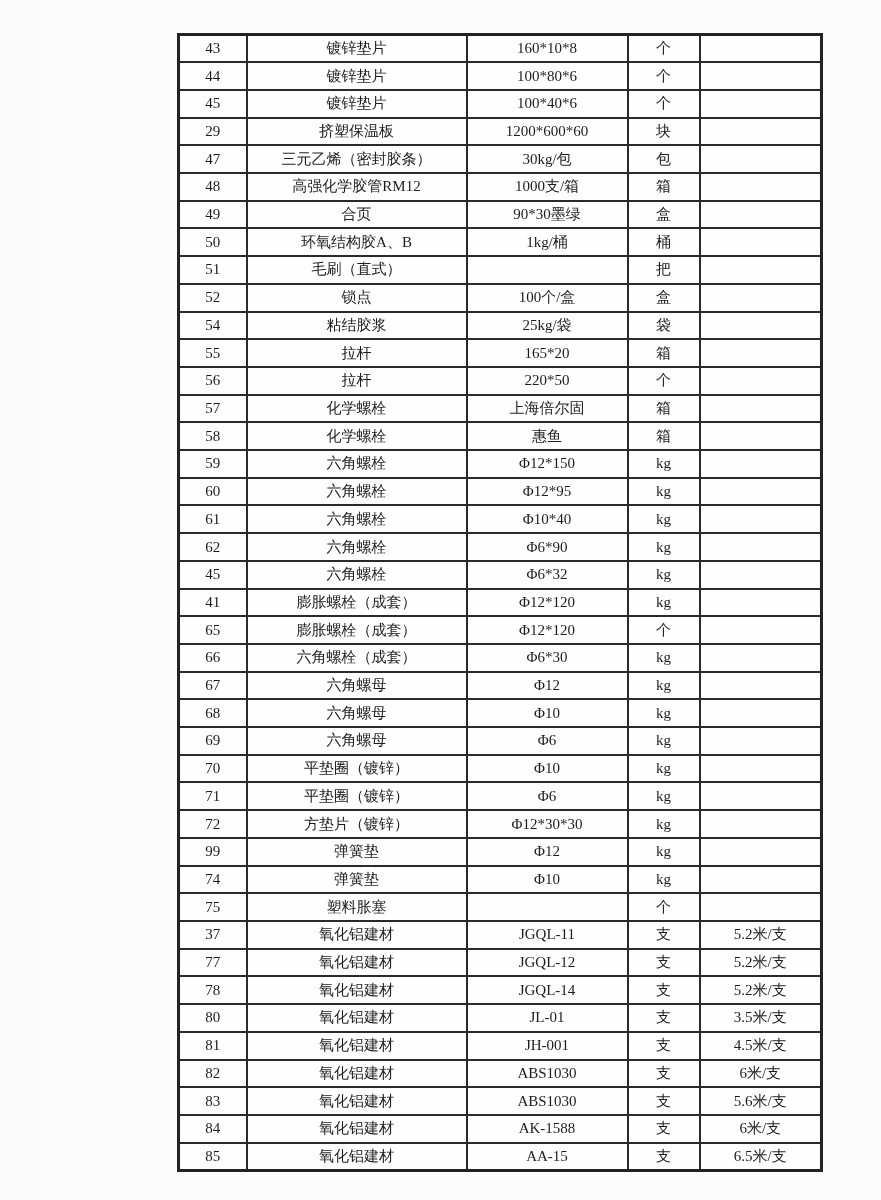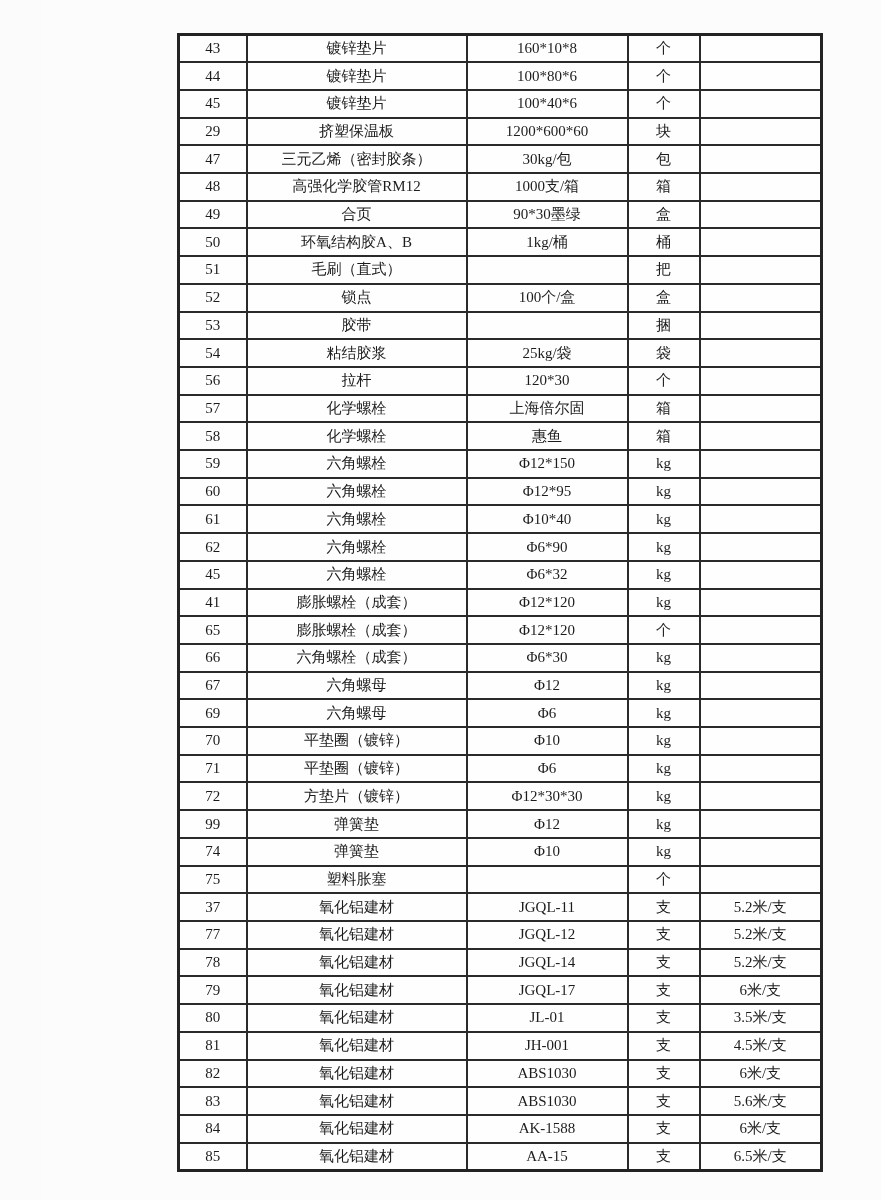--- a/index.html
+++ b/index.html
@@ -124,37 +124,37 @@
           <td></td>
         </tr>
         <tr>
           <td>52</td>
           <td>锁点</td>
           <td>100个/盒</td>
           <td>盒</td>
           <td></td>
         </tr>
         <tr>
-          <td>53</td>
-          <td>胶带</td>
-          <td></td>
-          <td>捆</td>
-          <td></td>
-        </tr>
-        <tr>
           <td>54</td>
           <td>粘结胶浆</td>
           <td>25kg/袋</td>
           <td>袋</td>
           <td></td>
         </tr>
         <tr>
+          <td>55</td>
+          <td>拉杆</td>
+          <td>165*20</td>
+          <td>箱</td>
+          <td></td>
+        </tr>
+        <tr>
           <td>56</td>
           <td>拉杆</td>
-          <td>120*30</td>
+          <td>220*50</td>
           <td>个</td>
           <td></td>
         </tr>
         <tr>
           <td>57</td>
           <td>化学螺栓</td>
           <td>上海倍尔固</td>
           <td>箱</td>
           <td></td>
         </tr>
@@ -222,20 +222,27 @@
           <td></td>
         </tr>
         <tr>
           <td>67</td>
           <td>六角螺母</td>
           <td>Φ12</td>
           <td>kg</td>
           <td></td>
         </tr>
         <tr>
+          <td>68</td>
+          <td>六角螺母</td>
+          <td>Φ10</td>
+          <td>kg</td>
+          <td></td>
+        </tr>
+        <tr>
           <td>69</td>
           <td>六角螺母</td>
           <td>Φ6</td>
           <td>kg</td>
           <td></td>
         </tr>
         <tr>
           <td>70</td>
           <td>平垫圈（镀锌）</td>
           <td>Φ10</td>
@@ -290,27 +297,20 @@
           <td>JGQL-12</td>
           <td>支</td>
           <td>5.2米/支</td>
         </tr>
         <tr>
           <td>78</td>
           <td>氧化铝建材</td>
           <td>JGQL-14</td>
           <td>支</td>
           <td>5.2米/支</td>
-        </tr>
-        <tr>
-          <td>79</td>
-          <td>氧化铝建材</td>
-          <td>JGQL-17</td>
-          <td>支</td>
-          <td>6米/支</td>
         </tr>
         <tr>
           <td>80</td>
           <td>氧化铝建材</td>
           <td>JL-01</td>
           <td>支</td>
           <td>3.5米/支</td>
         </tr>
         <tr>
           <td>81</td>

